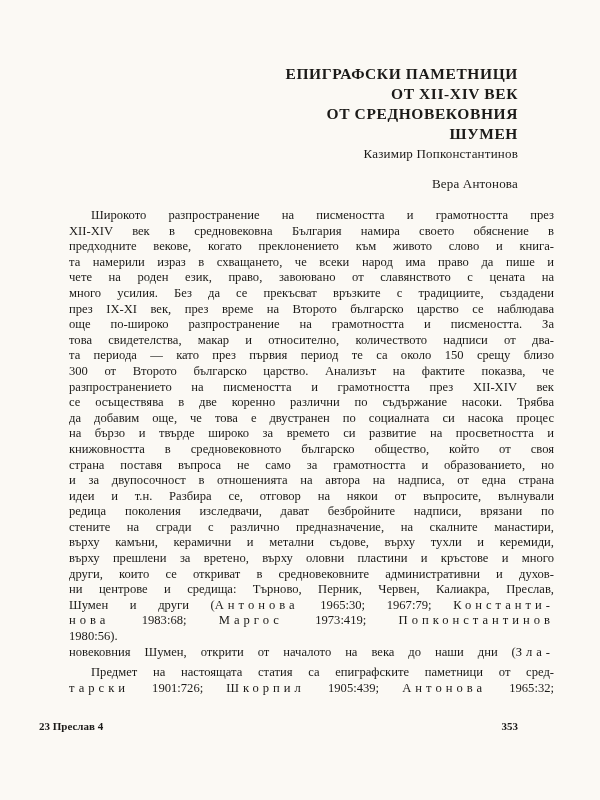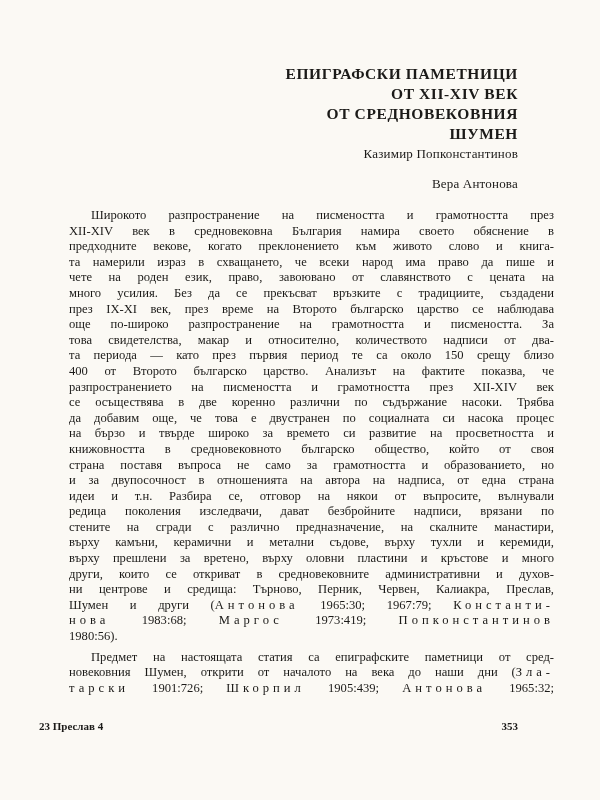--- a/index.html
+++ b/index.html
@@ -98,38 +98,38 @@
   <span class="line indent">Широкото разпространение на писмеността и грамотността през</span>
   <span class="line">XII-XIV век в средновековна България намира своето обяснение в</span>
   <span class="line">предходните векове, когато преклонението към живото слово и книга-</span>
   <span class="line">та намерили израз в схващането, че всеки народ има право да пише и</span>
   <span class="line">чете на роден език, право, завоювано от славянството с цената на</span>
   <span class="line">много усилия. Без да се прекъсват връзките с традициите, създадени</span>
   <span class="line">през IX-XI век, през време на Второто българско царство се наблюдава</span>
   <span class="line">още по-широко разпространение на грамотността и писмеността. За</span>
   <span class="line">това свидетелства, макар и относително, количеството надписи от два-</span>
   <span class="line">та периода — като през първия период те са около 150 срещу близо</span>
-  <span class="line">400 от Второто българско царство. Анализът на фактите показва, че</span>
+  <span class="line">300 от Второто българско царство. Анализът на фактите показва, че</span>
   <span class="line">разпространението на писмеността и грамотността през XII-XIV век</span>
   <span class="line">се осъществява в две коренно различни по съдържание насоки. Трябва</span>
   <span class="line">да добавим още, че това е двустранен по социалната си насока процес</span>
   <span class="line">на бързо и твърде широко за времето си развитие на просветността и</span>
   <span class="line">книжовността в средновековното българско общество, който от своя</span>
   <span class="line">страна поставя въпроса не само за грамотността и образованието, но</span>
   <span class="line">и за двупосочност в отношенията на автора на надписа, от една страна</span>
   <span class="line">идеи и т.н. Разбира се, отговор на някои от въпросите, вълнували</span>
   <span class="line">редица поколения изследвачи, дават безбройните надписи, врязани по</span>
   <span class="line">стените на сгради с различно предназначение, на скалните манастири,</span>
   <span class="line">върху камъни, керамични и метални съдове, върху тухли и керемиди,</span>
   <span class="line">върху прешлени за вретено, върху оловни пластини и кръстове и много</span>
   <span class="line">други, които се откриват в средновековните административни и духов-</span>
   <span class="line">ни центрове и средища: Търново, Перник, Червен, Калиакра, Преслав,</span>
   <span class="line"><span>Шумен и други (</span><span class="spaced">Антонова</span><span> 1965:30; 1967:79; </span><span class="spaced">Константи-</span></span>
   <span class="line"><span class="spaced">нова</span><span> 1983:68; </span><span class="spaced">Маргос</span><span> 1973:419; </span><span class="spaced">Попконстантинов</span></span>
   <span class="line last">1980:56).</span>
 
+  <span class="line"><span>новековния Шумен, открити от началото на века до наши дни (</span><span class="spaced">Зла-</span></span>
   <span class="line indent" style="margin-top:5px;">Предмет на настоящата статия са епиграфските паметници от сред-</span>
-  <span class="line"><span>новековния Шумен, открити от началото на века до наши дни (</span><span class="spaced">Зла-</span></span>
   <span class="line"><span class="spaced">тарски</span><span> 1901:726; </span><span class="spaced">Шкорпил</span><span> 1905:439; </span><span class="spaced">Антонова</span><span> 1965:32;</span></span>
 </div>
 
 <div class="footer-left">23 Преслав 4</div>
 <div class="footer-right">353</div>
 
 </body></html>

